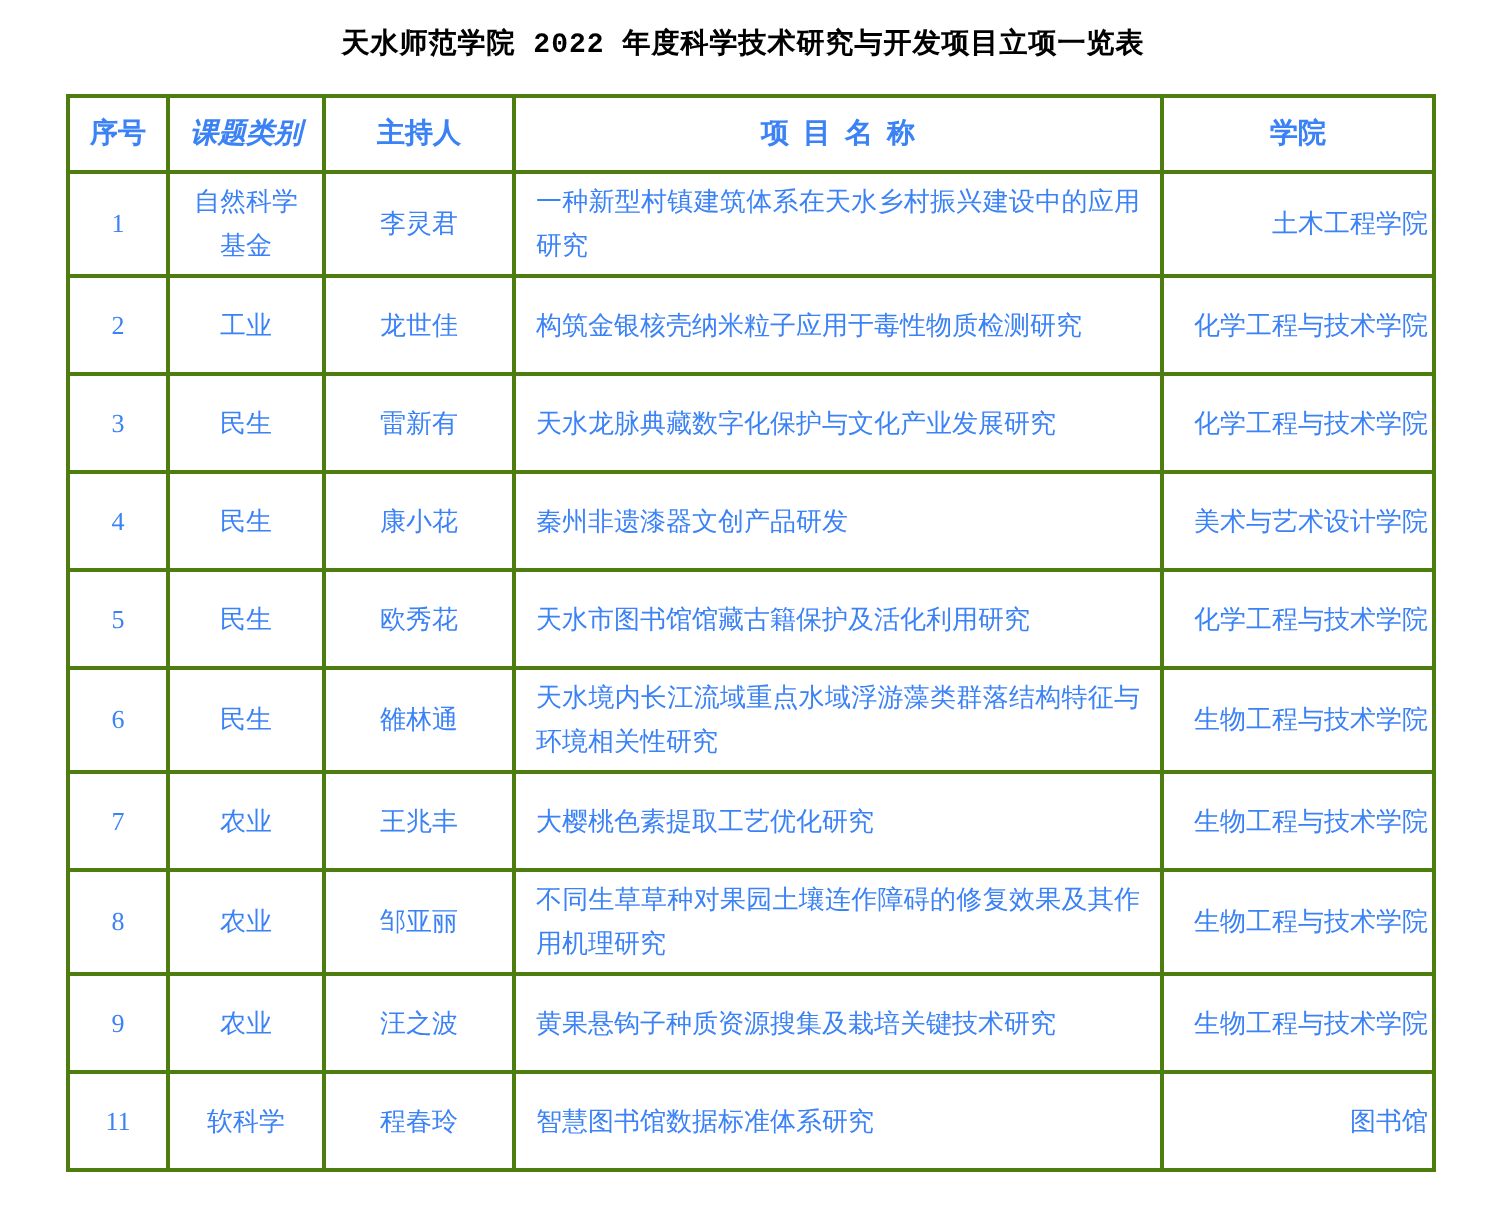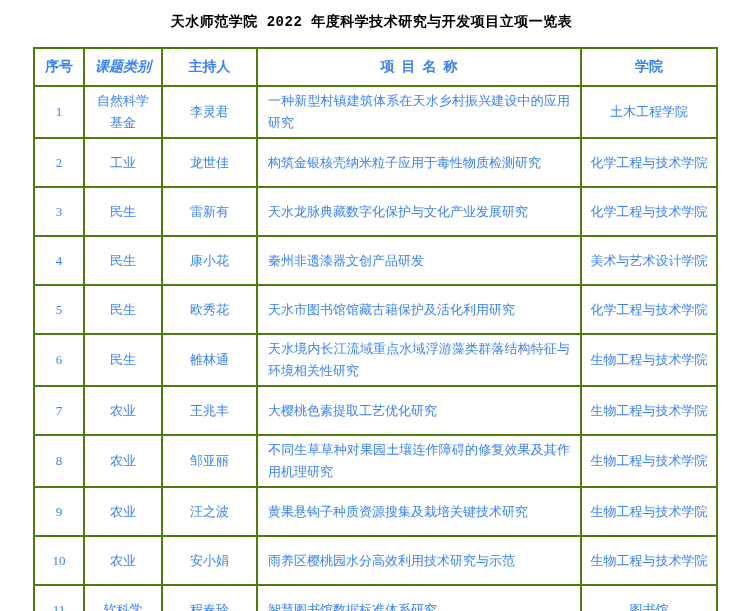--- a/index.html
+++ b/index.html
@@ -65,20 +65,21 @@
   .project-table td.c-category {
     padding: 2px 10px; 
     text-align: center;
   }
   .project-table td.c-project {
     text-align: justify;
     padding: 3px 10px;
   }
   .project-table td.c-college {
     padding: 2px 2px;
+    text-align: right;
   }
 </style>
 </head>
 <body>
 
 <div class="page">
 
   <h1 class="doc-title">天水师范学院 2022 年度科学技术研究与开发项目立项一览表</h1>
 
   <table class="project-table">
@@ -156,27 +157,20 @@
         <td class="c-college">生物工程与技术学院</td>
       </tr>
       <tr>
         <td class="c-no">9</td>
         <td class="c-category">农业</td>
         <td class="c-host">汪之波</td>
         <td class="c-project">黄果悬钩子种质资源搜集及栽培关键技术研究</td>
         <td class="c-college">生物工程与技术学院</td>
       </tr>
       <tr>
-        <td class="c-no">10</td>
-        <td class="c-category">农业</td>
-        <td class="c-host">安小娟</td>
-        <td class="c-project">雨养区樱桃园水分高效利用技术研究与示范</td>
-        <td class="c-college">生物工程与技术学院</td>
-      </tr>
-      <tr>
         <td class="c-no">11</td>
         <td class="c-category">软科学</td>
         <td class="c-host">程春玲</td>
         <td class="c-project">智慧图书馆数据标准体系研究</td>
         <td class="c-college">图书馆</td>
       </tr>
     </tbody>
   </table>
 
 </div>

